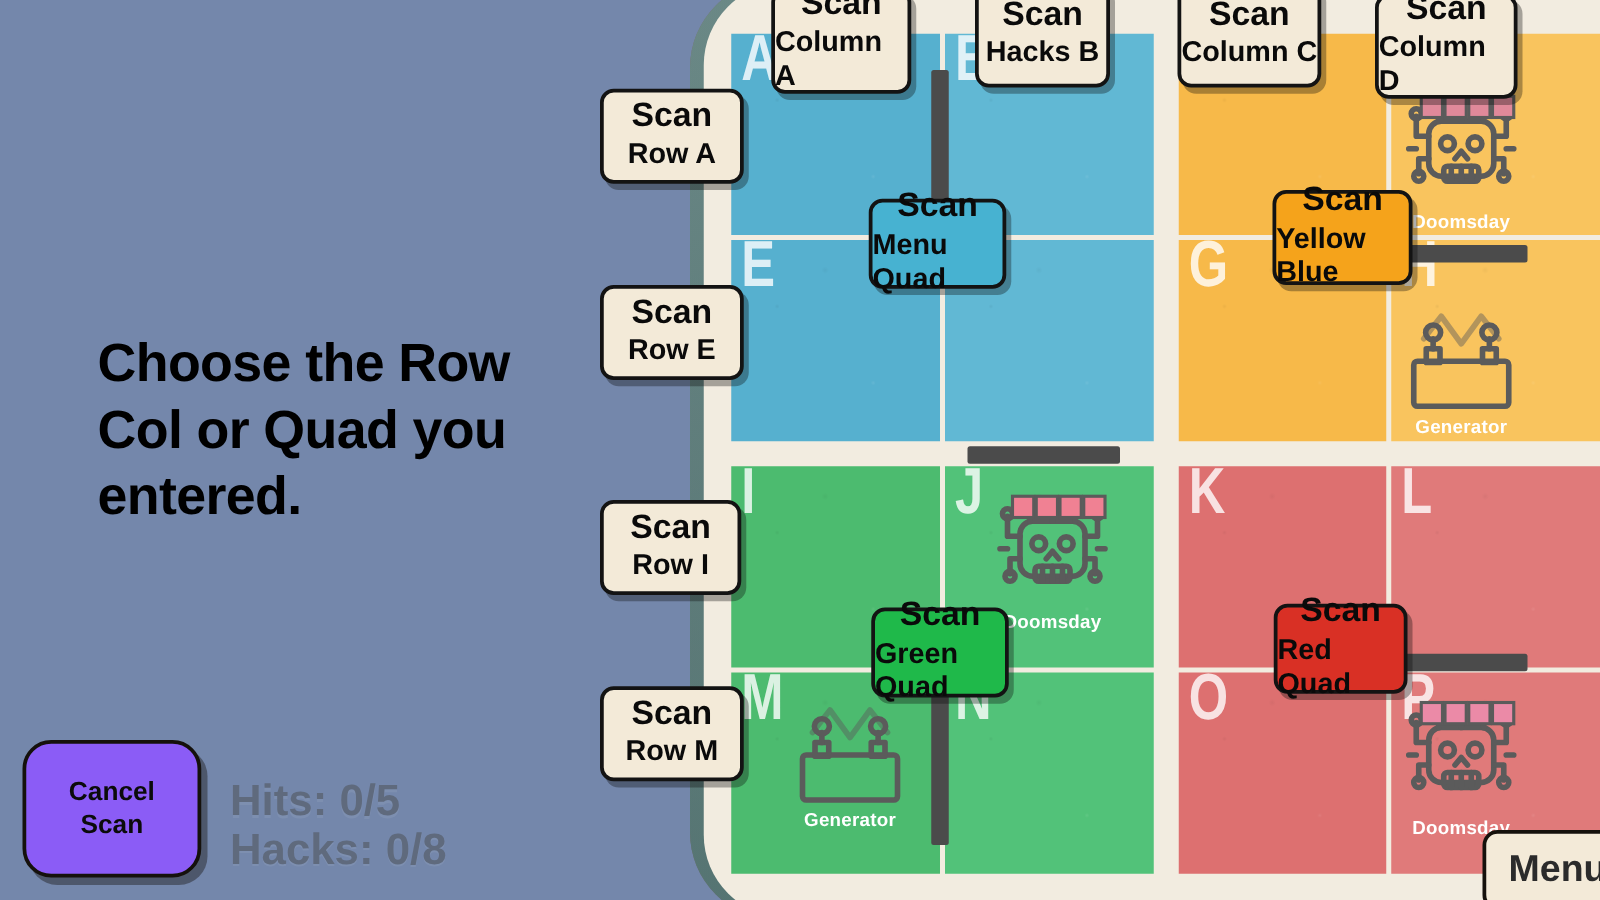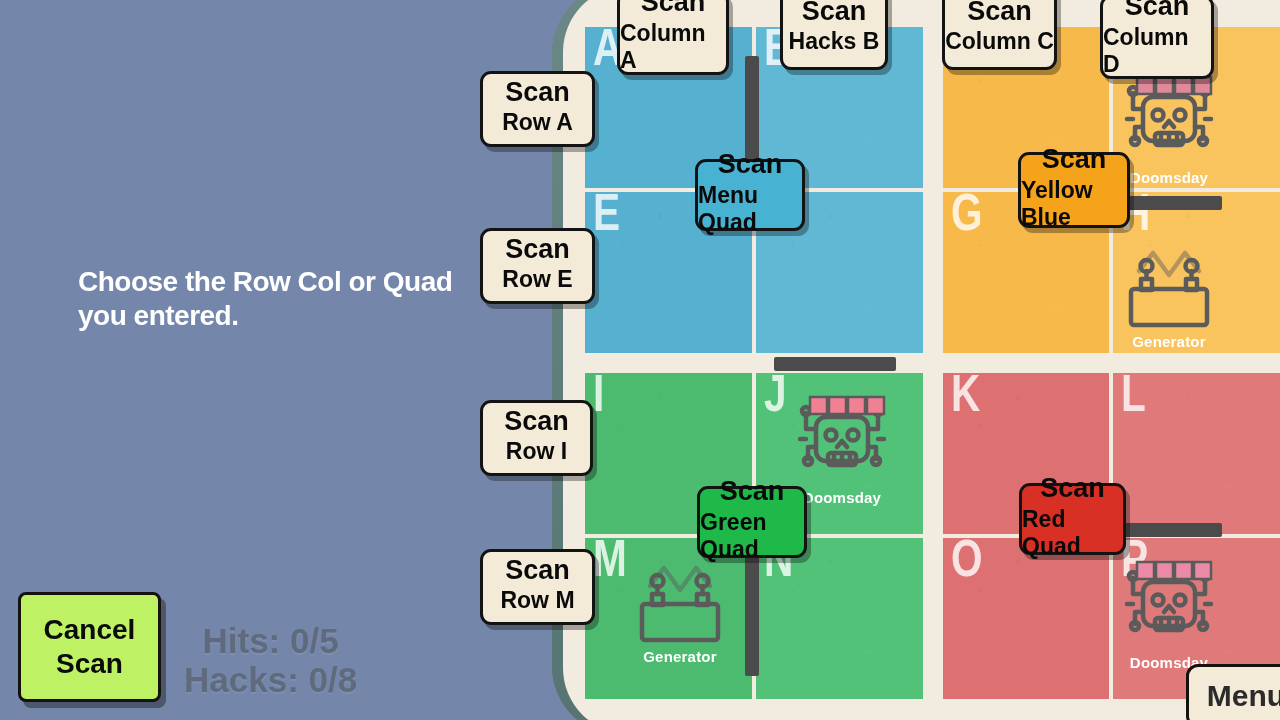--- a/index.html
+++ b/index.html
@@ -9,53 +9,52 @@
     background: #7487ab;
     font-family: "Liberation Sans", sans-serif;
   }
   #root { position: relative; width: 1280px; height: 720px; }
 
   
   .instruction {
     position: absolute;
     left: 78px; top: 265px;
     width: 400px;
-    font-size: 28px;
+    font-size: 43px;
     font-weight: bold;
     line-height: 1.23;
-    color: #ffffff;
+    color: #000000;
     letter-spacing: -0.5px;
   }
 
   .cancel-btn {
     position: absolute;
     left: 18px; top: 592px;
     width: 143px; height: 110px;
-    background: #bef264;
+    background: #8b5cf6;
     border: 3px solid #15110c;
-    border-radius: 8px;
+    border-radius: 23px;
     box-shadow: 5px 6px 0 rgba(20,16,12,0.40);
     display: flex; flex-direction: column;
     align-items: center; justify-content: center;
     color: #0b0b0b;
-    font-size: 28px; font-weight: bold;
+    font-size: 21px; font-weight: bold;
     line-height: 1.22;
     cursor: pointer;
   }
   .cancel-btn span { display: block; }
 
   .stats {
     position: absolute;
     left: 184px; top: 622px;
     color: #5f6a7d;
     font-size: 35px;
     font-weight: bold;
     line-height: 1.10;
     text-shadow: 0 2px 0 rgba(255,255,255,0.07);
-    text-align: center;
   }
 
   
   .board-outer {
     position: absolute;
     left: 552px; top: -16px;
     width: 740px; height: 752px;
     background:
       radial-gradient(circle at 24% 14%, rgba(0,0,0,0.12), transparent 60%),
       linear-gradient(155deg, #8a6a4c 0%, #7a5a3e 38%, #6f5336 70%, #8d6d4e 100%);

